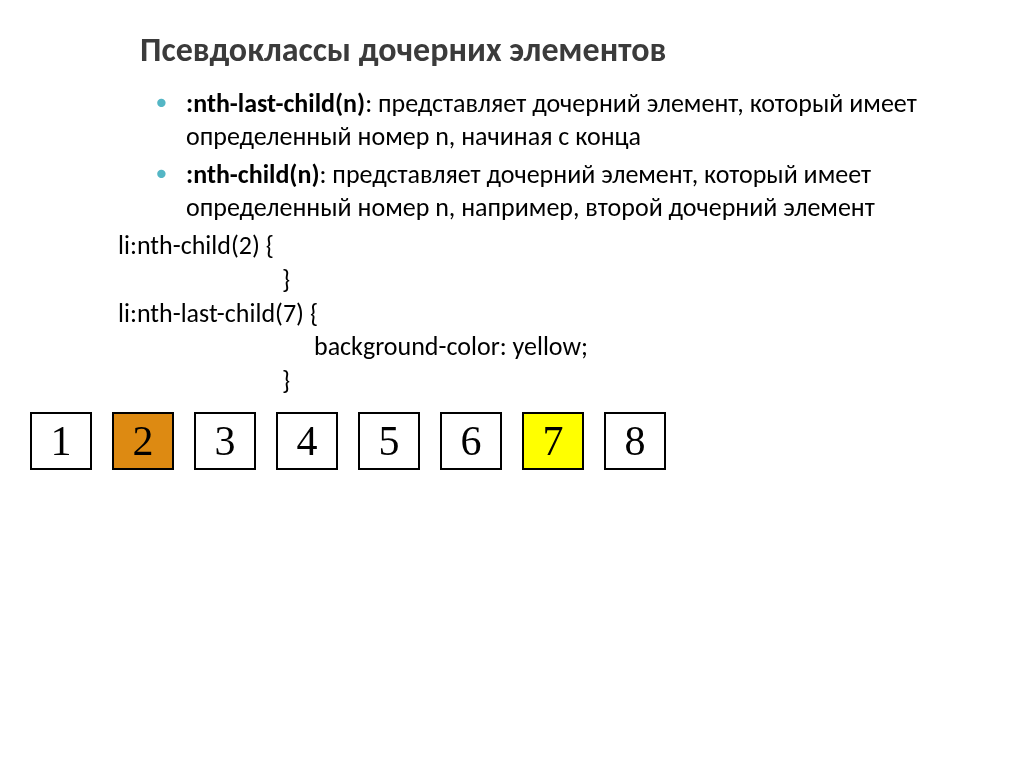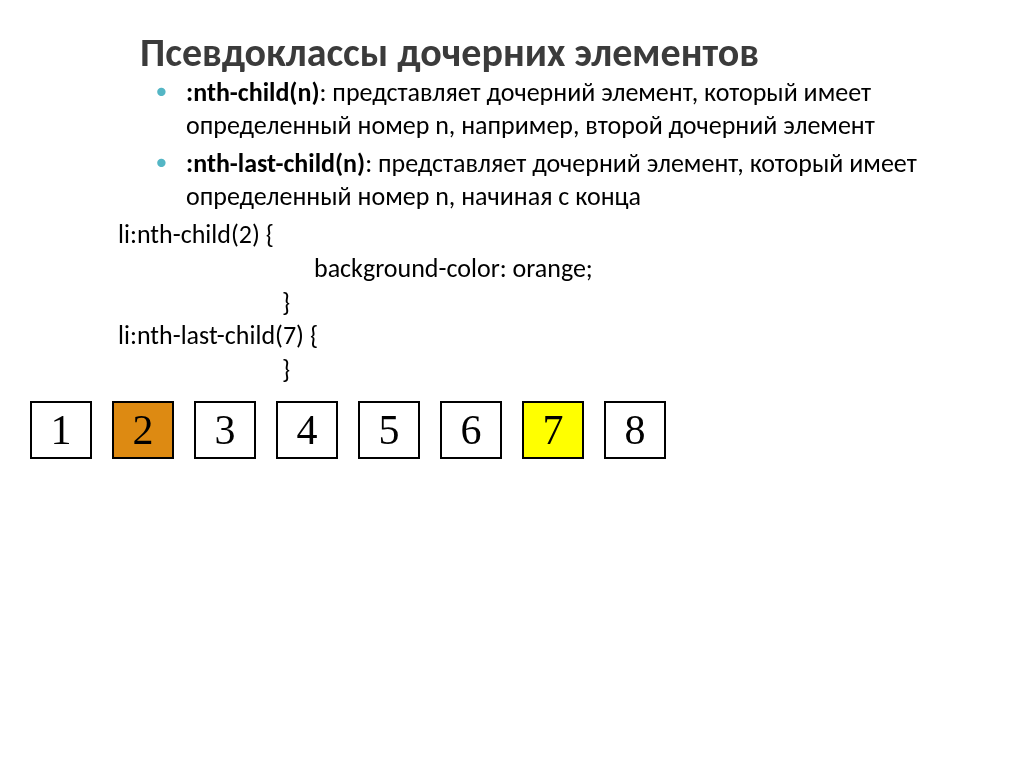--- a/index.html
+++ b/index.html
@@ -6,24 +6,25 @@
   body {
     width: 1024px;
     height: 767px;
     background: #ffffff;
     font-family: "Calibri", "Arial", sans-serif;
     color: #000000;
     padding: 30px 50px 20px 50px;
   }
   h1 {
     color: #3b3b3b;
-    font-size: 40px;
+    font-size: 34px;
     font-weight: bold;
     line-height: 1.15;
     margin-left: 90px;
+    margin-bottom: 18px;
   }
   ul.points {
     list-style: none;
     margin-left: 100px;
     margin-right: 30px;
   }
   ul.points > li {
     position: relative;
     padding-left: 36px;
     font-size: 26px;
@@ -66,32 +67,32 @@
   .numbox.orange { background: #dd8a12; }
   .numbox.yellow { background: #ffff00; }
 </style>
 </head>
 <body>
 
 <h1>Псевдоклассы дочерних элементов</h1>
 
 <ul class="points">
   <li>
-    <span class="bold">:nth-child(n)</span><span>: представляет дочерний элемент, который имеет определенный номер n, например, второй дочерний элемент</span>
+    <span class="bold">:nth-last-child(n)</span><span>: представляет дочерний элемент, который имеет определенный номер n, начиная с конца</span>
   </li>
   <li>
-    <span class="bold">:nth-last-child(n)</span><span>: представляет дочерний элемент, который имеет определенный номер n, начиная с конца</span>
+    <span class="bold">:nth-child(n)</span><span>: представляет дочерний элемент, который имеет определенный номер n, например, второй дочерний элемент</span>
   </li>
 </ul>
 
 <div class="codeblock">
   <div>li:nth-child(2) {</div>
-  <div class="indent1">background-color: orange;</div>
   <div class="indent2">}</div>
   <div>li:nth-last-child(7) {</div>
+  <div class="indent1">background-color: yellow;</div>
   <div class="indent2">}</div>
 </div>
 
 <div class="numrow">
   <div class="numbox">1</div>
   <div class="numbox orange">2</div>
   <div class="numbox">3</div>
   <div class="numbox">4</div>
   <div class="numbox">5</div>
   <div class="numbox">6</div>

